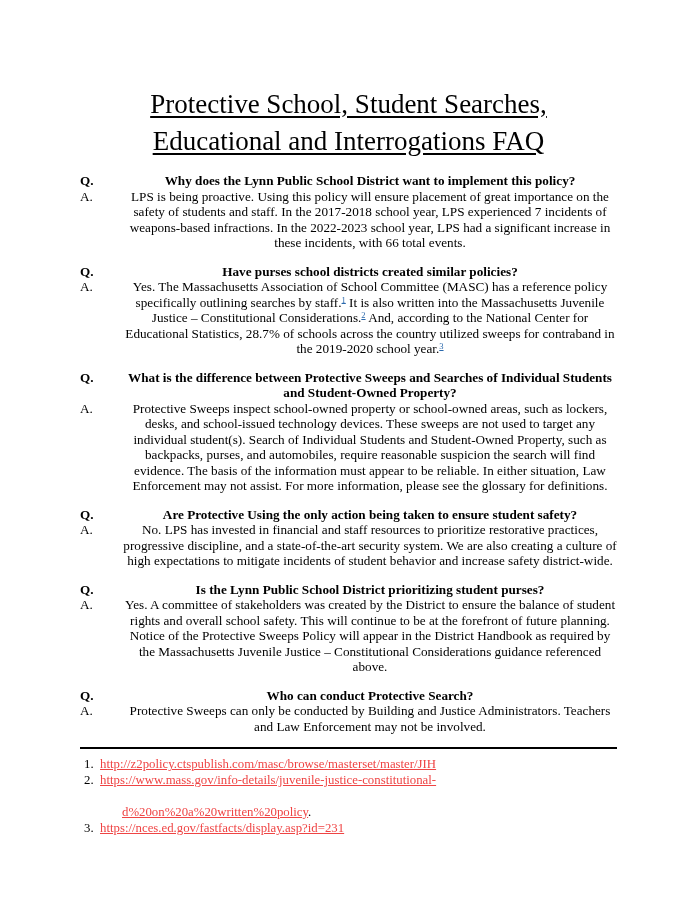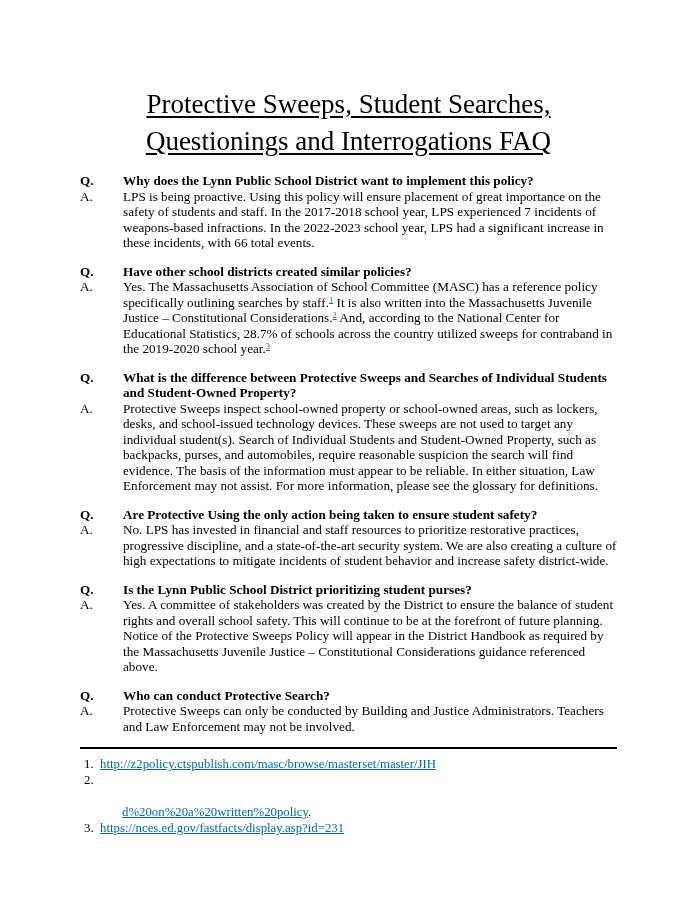--- a/index.html
+++ b/index.html
@@ -23,72 +23,72 @@
     margin: 0 0 13px 0;
   }
   .doc-title .title-line {
     text-decoration: underline;
     text-underline-offset: 3px;
   }
   .faq { font-size: 13.2px; line-height: 15.5px; }
   .qa-section { margin-bottom: 13px; }
   .qa-row { display: flex; align-items: flex-start; }
   .qa-label { width: 43px; flex-shrink: 0; }
-  .qa-content { flex: 1 1 auto; }
+  .qa-content { flex: 1 1 auto; text-align: center; }
   .q-row .qa-label, .q-row .qa-content { font-weight: bold; }
   .fn-ref {
     color: #2A68AC;
     text-decoration: underline;
     font-size: 8.5px;
     line-height: 0;
     vertical-align: 4.5px;
     cursor: pointer;
   }
   .fn-separator {
     border: none;
     border-top: 2px solid #000000;
     margin: 0 0 7px 0;
     width: 537px;
   }
   .footnotes { font-size: 12.8px; line-height: 16px; margin-left: 4px; }
   .fn-row { display: flex; align-items: flex-start; }
   .fn-num { width: 16px; flex-shrink: 0; color: #000000; }
   .fn-text { flex: 1 1 auto; padding-left: 22px; text-indent: -22px; }
   .fn-link {
-    color: #0369a1;
+    color: #ef4444;
     text-decoration: underline;
     cursor: pointer;
     word-break: break-all;
   }
   .fn-suffix { color: #000000; }
 </style>
 </head>
 <body>
 
 <div class="page">
 
-  <h1 class="doc-title"><span class="title-line">Protective Sweeps, Student Searches,</span><br><span class="title-line">Questionings and Interrogations FAQ</span></h1>
+  <h1 class="doc-title"><span class="title-line">Protective School, Student Searches,</span><br><span class="title-line">Educational and Interrogations FAQ</span></h1>
 
   <div class="faq">
 
     <div class="qa-section">
       <div class="qa-row q-row">
         <span class="qa-label">Q.</span>
         <span class="qa-content">Why does the Lynn Public School District want to implement this policy?</span>
       </div>
       <div class="qa-row a-row">
         <span class="qa-label">A.</span>
         <span class="qa-content">LPS is being proactive. Using this policy will ensure placement of great importance on the safety of students and staff. In the 2017-2018 school year, LPS experienced 7 incidents of weapons-based infractions. In the 2022-2023 school year, LPS had a significant increase in these incidents, with 66 total events.</span>
       </div>
     </div>
 
     <div class="qa-section">
       <div class="qa-row q-row">
         <span class="qa-label">Q.</span>
-        <span class="qa-content">Have other school districts created similar policies?</span>
+        <span class="qa-content">Have purses school districts created similar policies?</span>
       </div>
       <div class="qa-row a-row">
         <span class="qa-label">A.</span>
         <span class="qa-content"><span>Yes. The Massachusetts Association of School Committee (MASC) has a reference policy specifically outlining searches by staff.</span><sup class="fn-ref">1</sup><span> It is also written into the Massachusetts Juvenile Justice – Constitutional Considerations.</span><sup class="fn-ref">2</sup><span> And, according to the National Center for Educational Statistics, 28.7% of schools across the country utilized sweeps for contraband in the 2019-2020 school year.</span><sup class="fn-ref">3</sup></span>
       </div>
     </div>
 
     <div class="qa-section">
       <div class="qa-row q-row">
         <span class="qa-label">Q.</span>
@@ -139,21 +139,21 @@
 
   <div class="footnotes">
 
     <div class="fn-row">
       <span class="fn-num">1.</span>
       <span class="fn-text"><a class="fn-link">http://z2policy.ctspublish.com/masc/browse/masterset/master/JIH</a><span class="fn-suffix"></span></span>
     </div>
 
     <div class="fn-row">
       <span class="fn-num">2.</span>
-      <span class="fn-text"><a class="fn-link"><br><br><span>d%20on%20a%20written%20policy</span></a><span class="fn-suffix">.</span></span>
+      <span class="fn-text"><a class="fn-link"><span>https://www.mass.gov/info-details/juvenile-justice-constitutional-</span><br><br><span>d%20on%20a%20written%20policy</span></a><span class="fn-suffix">.</span></span>
     </div>
 
     <div class="fn-row">
       <span class="fn-num">3.</span>
       <span class="fn-text"><a class="fn-link">https://nces.ed.gov/fastfacts/display.asp?id=231</a><span class="fn-suffix"></span></span>
     </div>
 
   </div>
 
 </div>

